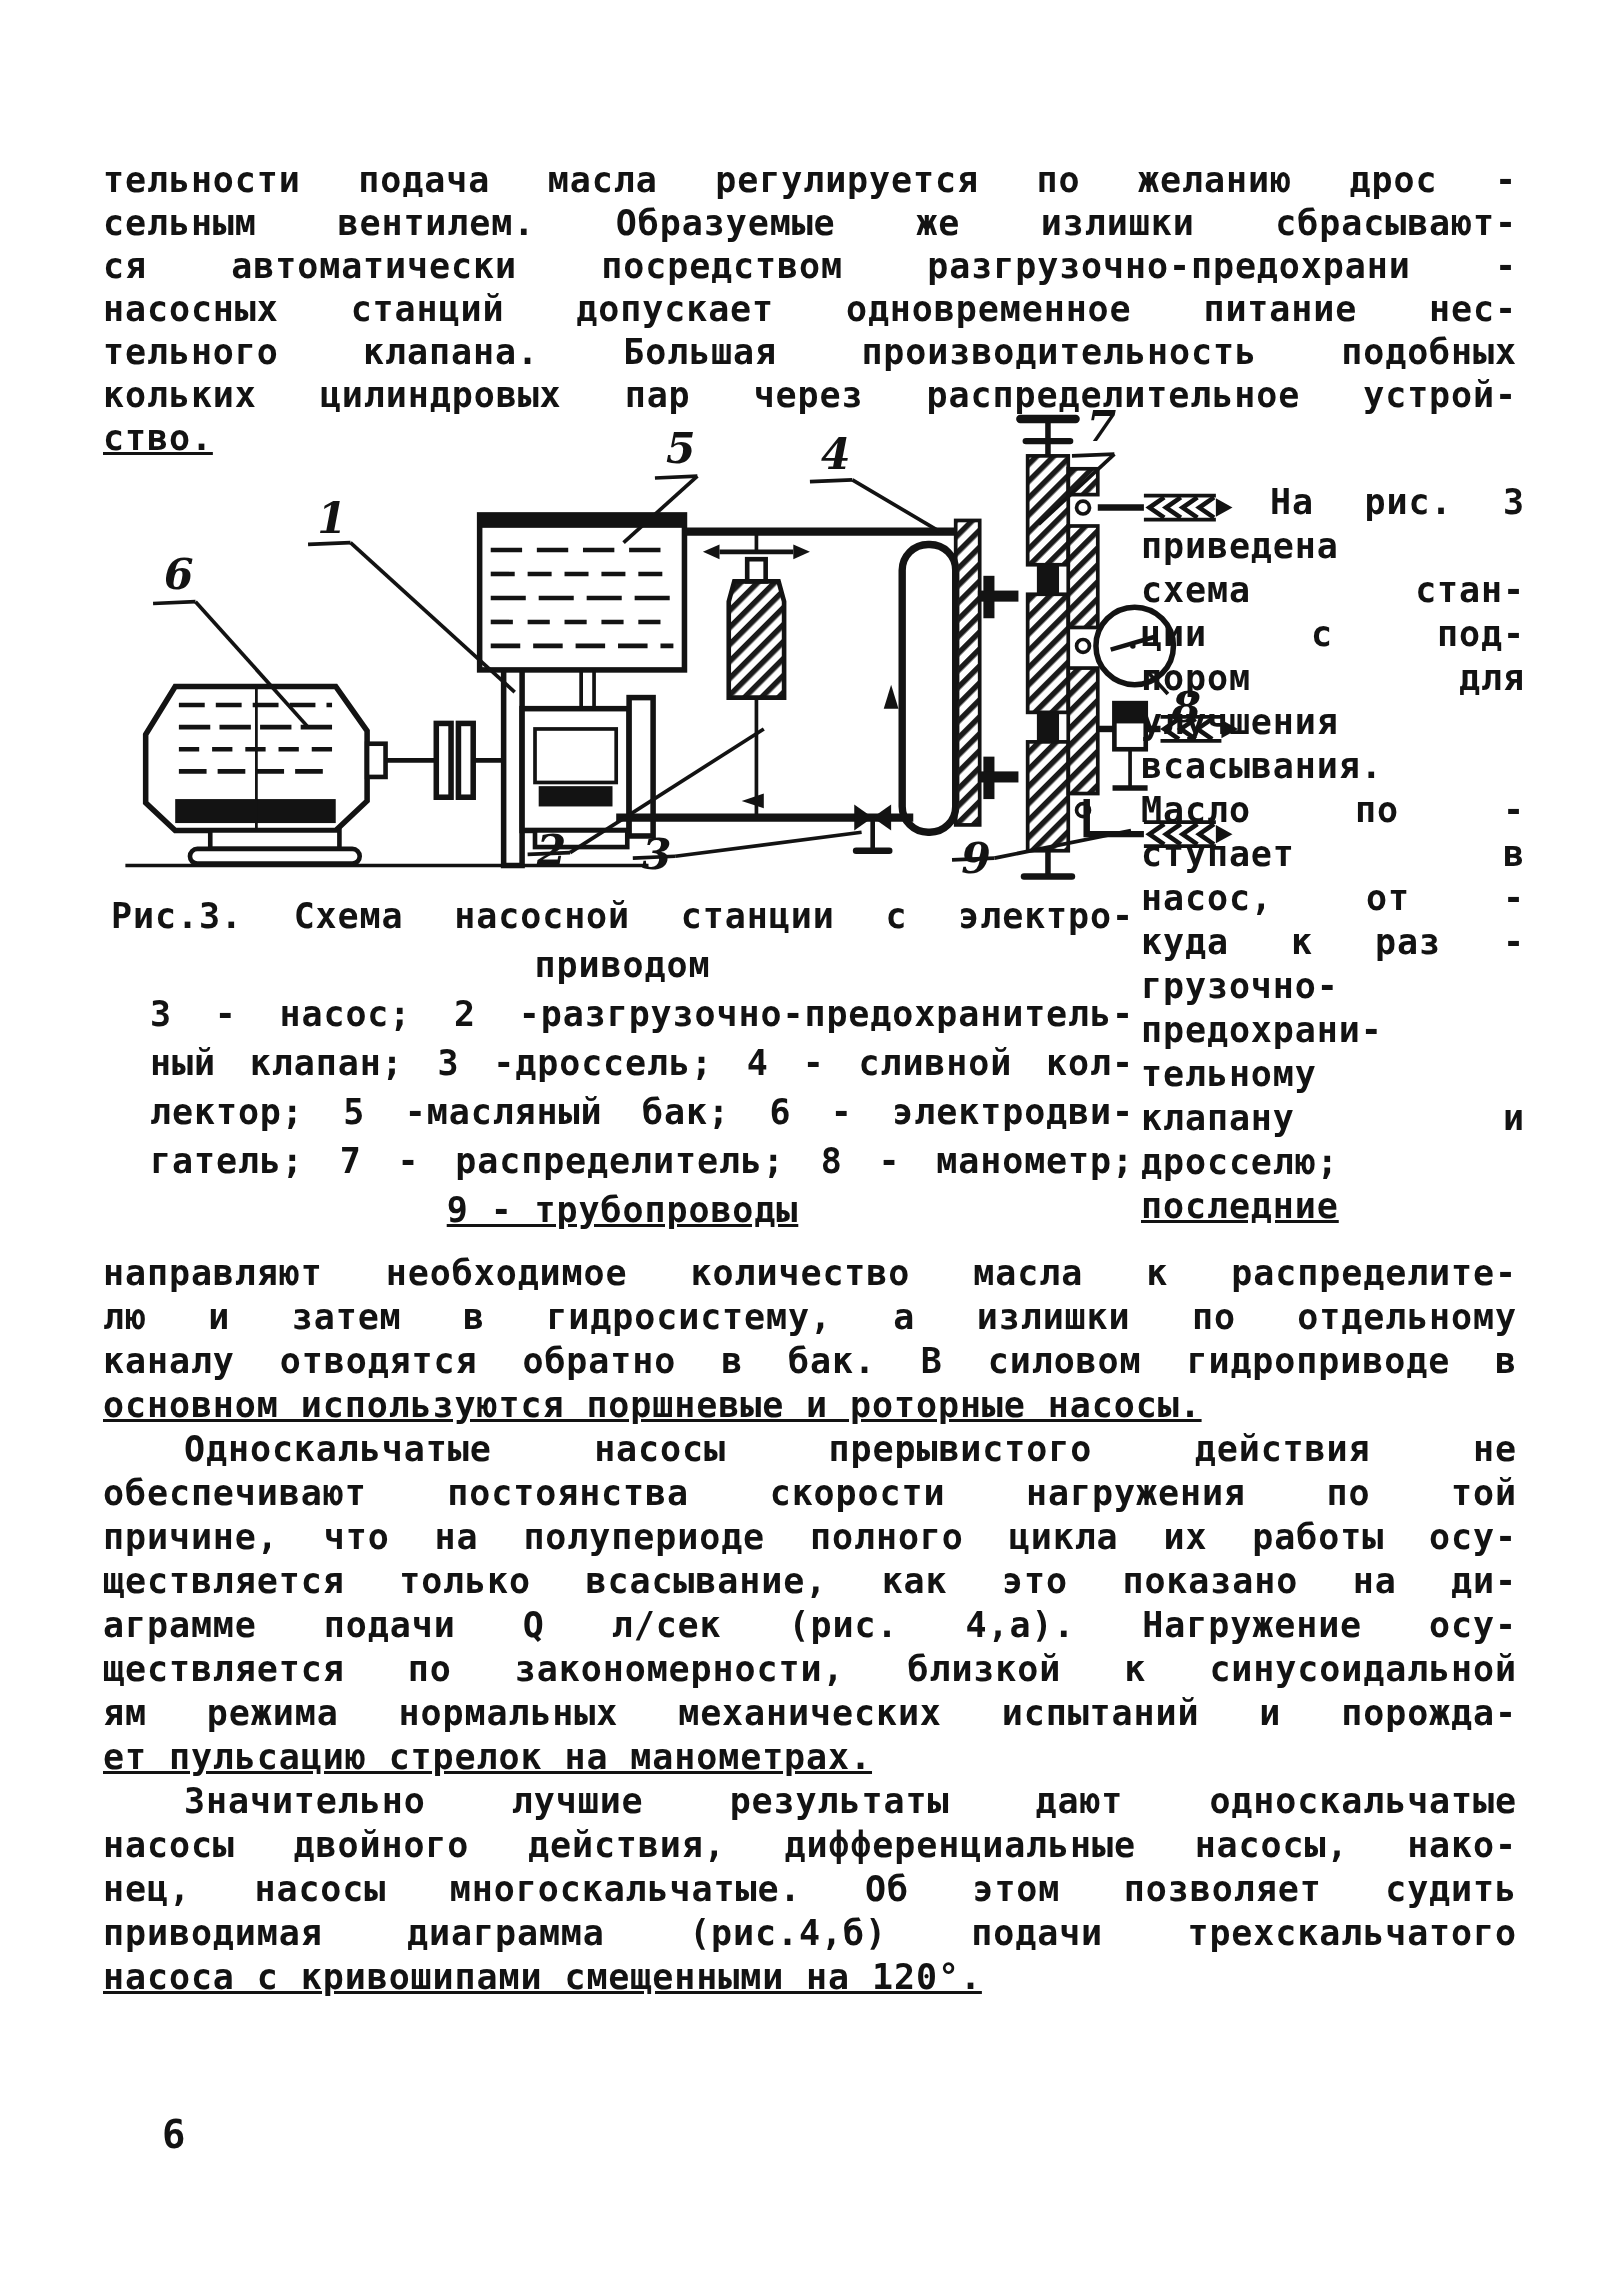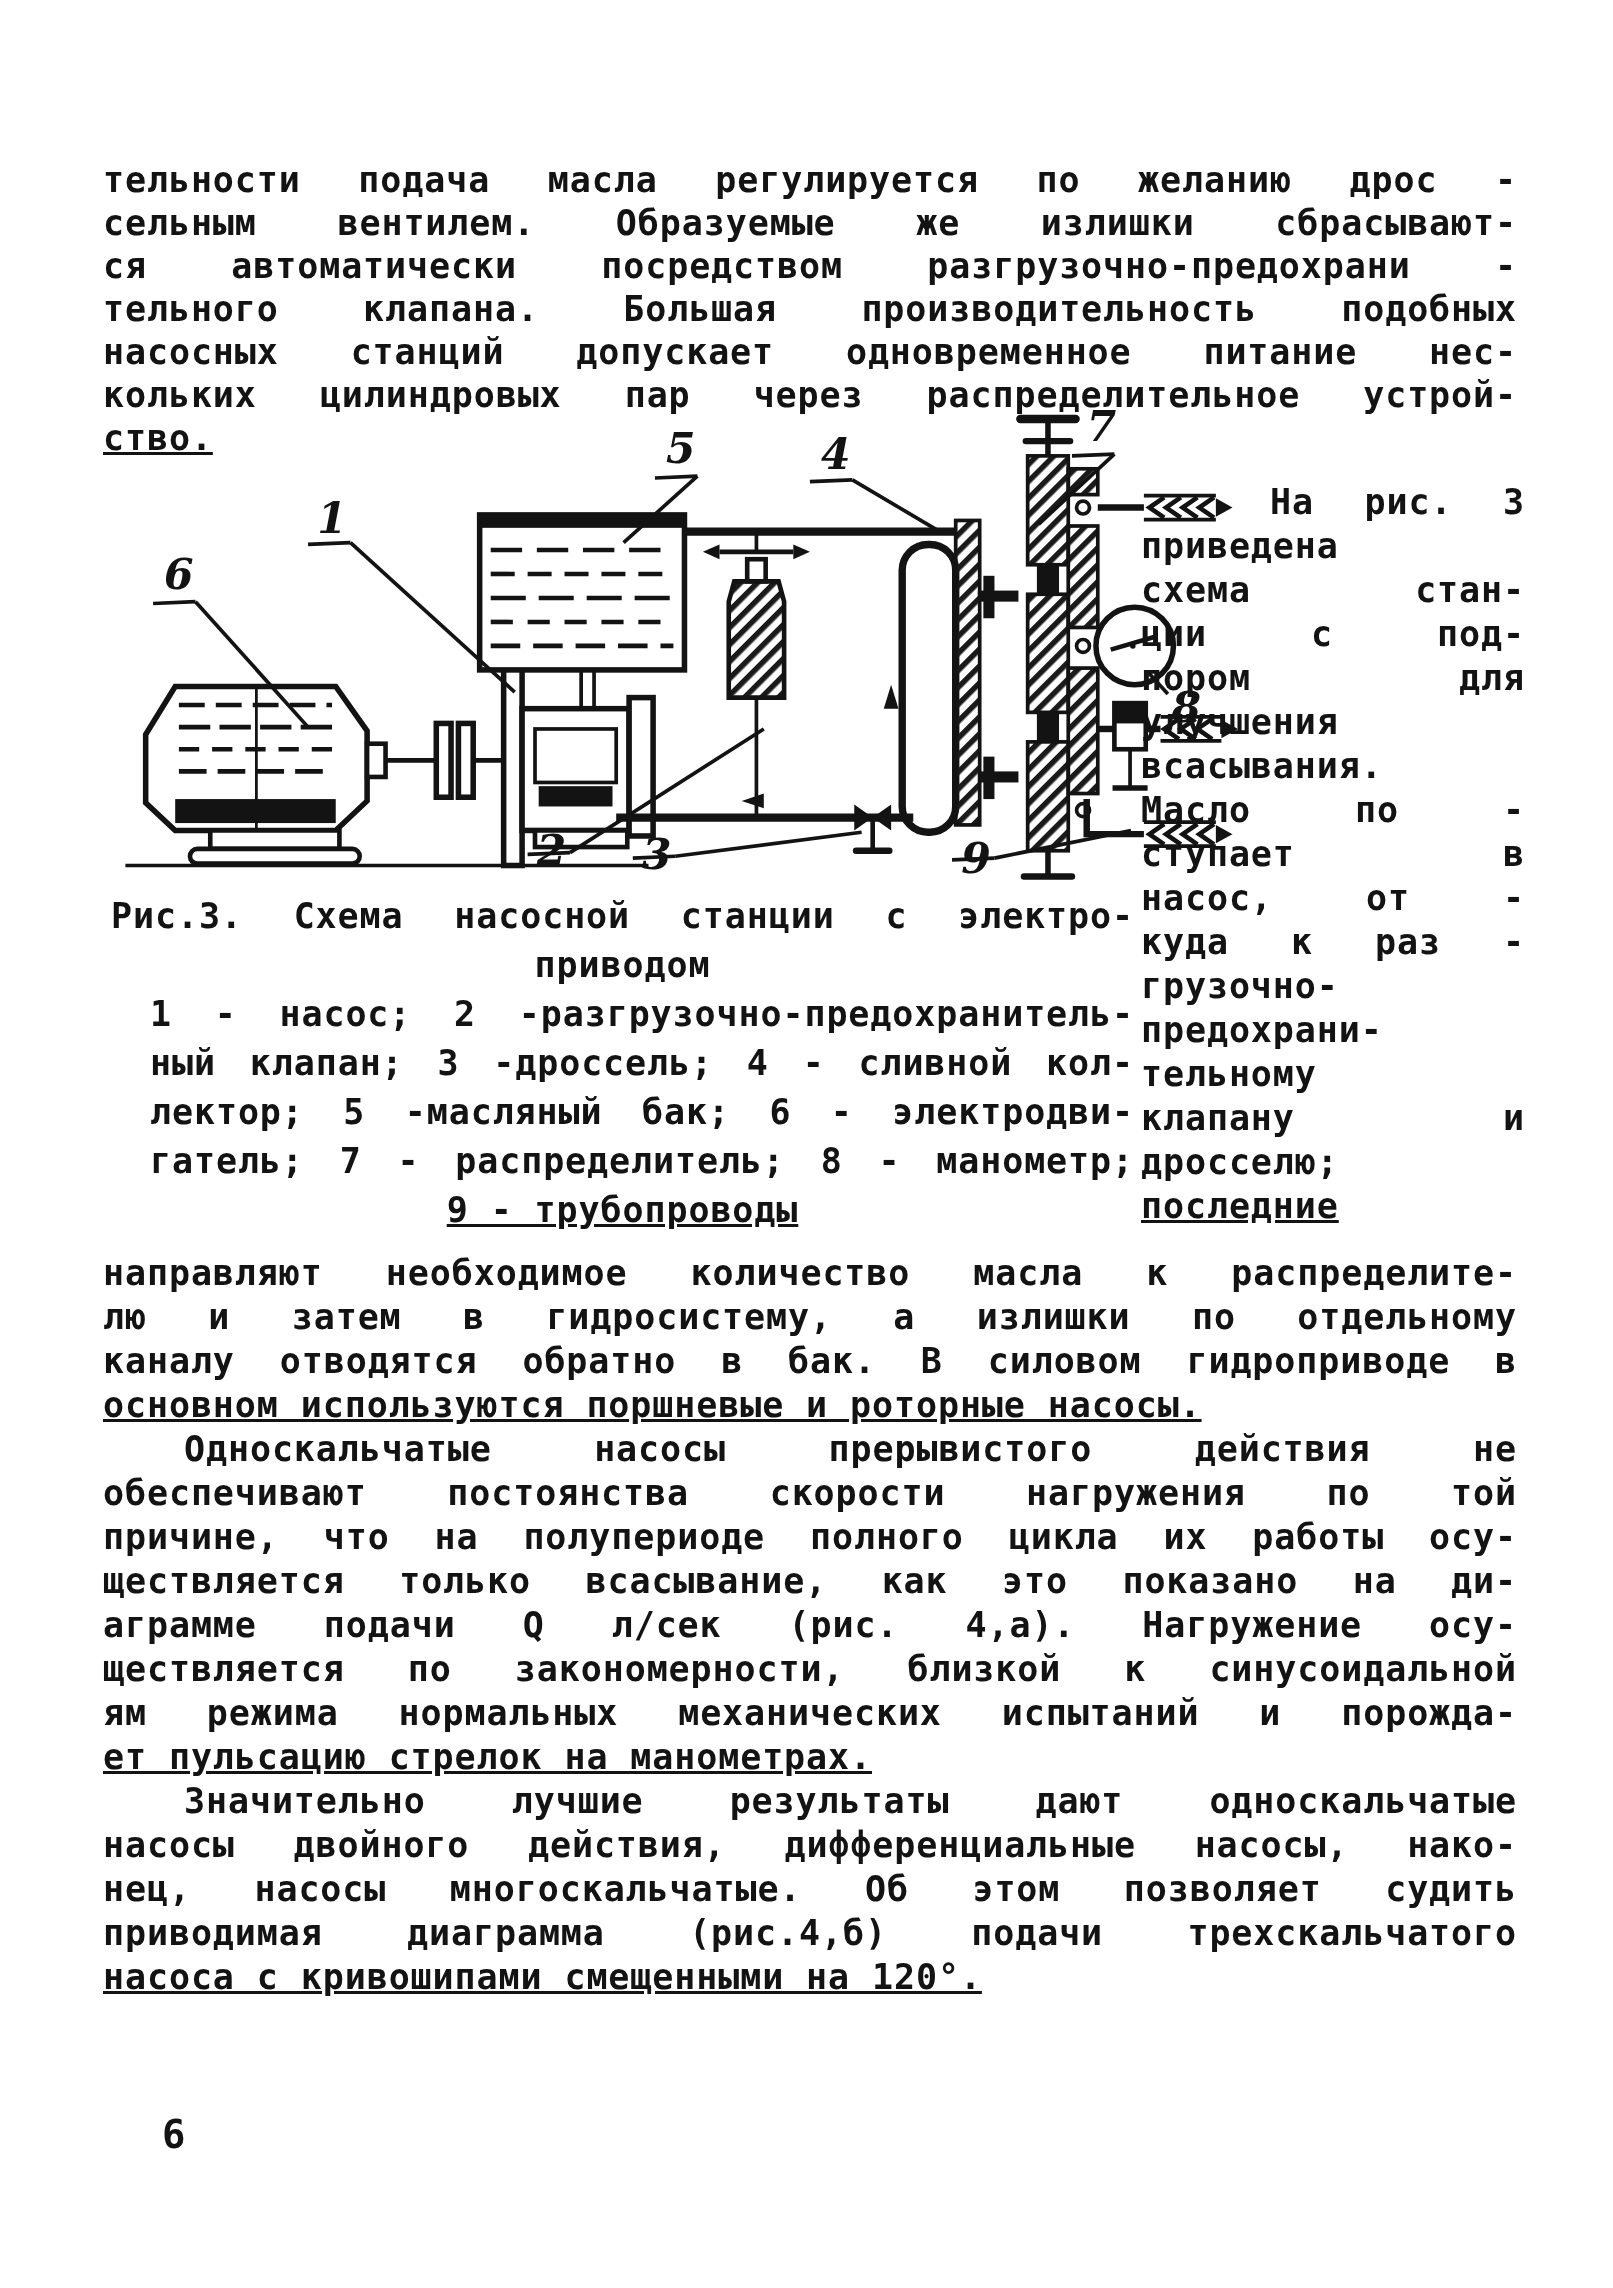--- a/index.html
+++ b/index.html
@@ -32,22 +32,22 @@
 </style>
 </head>
 <body>
 
 <div id="page">
 
   <div id="para1" class="tblock">
       <div class="tline">тельности подача масла регулируется по желанию дрос -</div>
       <div class="tline">сельным вентилем. Образуемые же излишки сбрасывают-</div>
       <div class="tline">ся автоматически посредством разгрузочно-предохрани -</div>
+      <div class="tline">насосных станций допускает одновременное питание нес-</div>
       <div class="tline">тельного клапана. Большая производительность подобных</div>
-      <div class="tline">насосных станций допускает одновременное питание нес-</div>
       <div class="tline">кольких цилиндровых пар через распределительное устрой-</div>
       <div class="tline last">ство.</div>
     </div>
 
   <div id="figure-wrap">
     <svg viewBox="0 0 1240 548" width="1144" height="506">
       <defs>
         <pattern id="hatch" width="13" height="13" patternUnits="userSpaceOnUse" patternTransform="rotate(45)">
           <rect width="6" height="13" fill="#1a1a1a"></rect>
         </pattern>
@@ -242,21 +242,21 @@
       <div class="tline">предохрани-</div>
       <div class="tline">тельному</div>
       <div class="tline">клапану и</div>
       <div class="tline">дросселю;</div>
       <div class="tline last">последние</div>
     </div>
 
   <div id="caption" class="tblock">
       <div class="tline">Рис.3. Схема насосной станции с электро-</div>
       <div class="tline">приводом</div>
-      <div class="tline">1 - насос; 2 -разгрузочно-предохранитель-</div>
+      <div class="tline">3 - насос; 2 -разгрузочно-предохранитель-</div>
       <div class="tline">ный клапан; 3 -дроссель; 4 - сливной кол-</div>
       <div class="tline">лектор; 5 -масляный бак; 6 - электродви-</div>
       <div class="tline">гатель; 7 - распределитель; 8 - манометр;</div>
       <div class="tline last">9 - трубопроводы</div>
     </div>
 
   <div id="lower" class="tblock">
     <div>
         <div class="tline">направляют необходимое количество масла к распределите-</div>
         <div class="tline">лю и затем в гидросистему, а излишки по отдельному</div>

